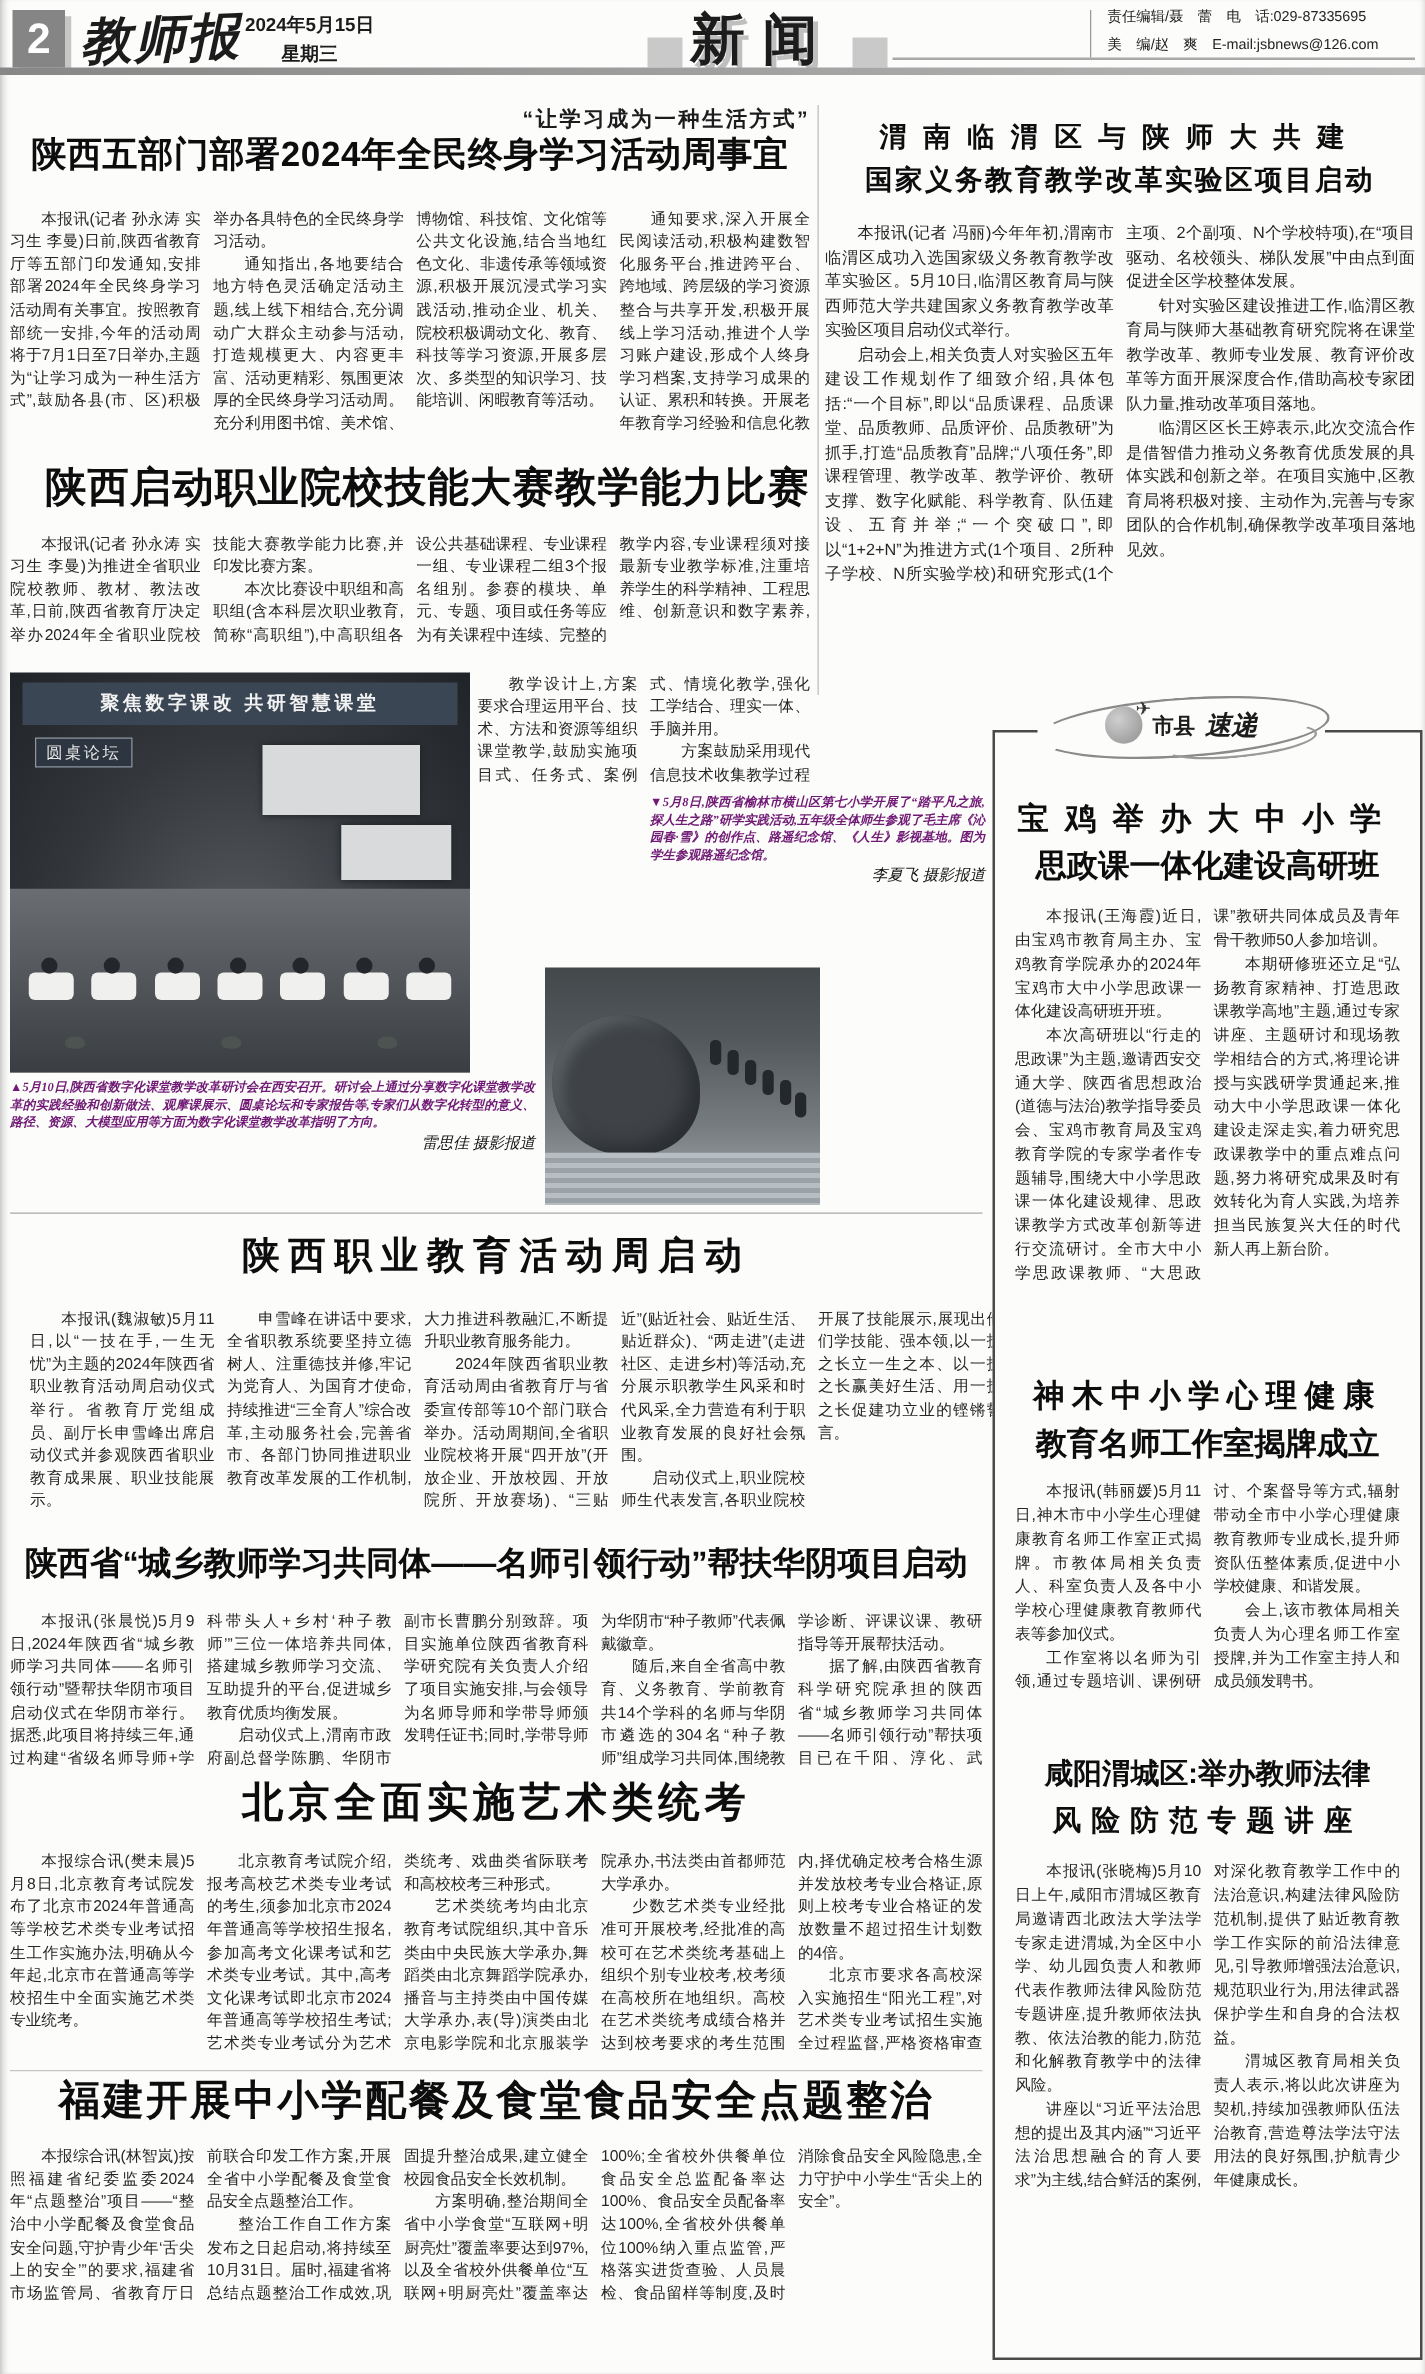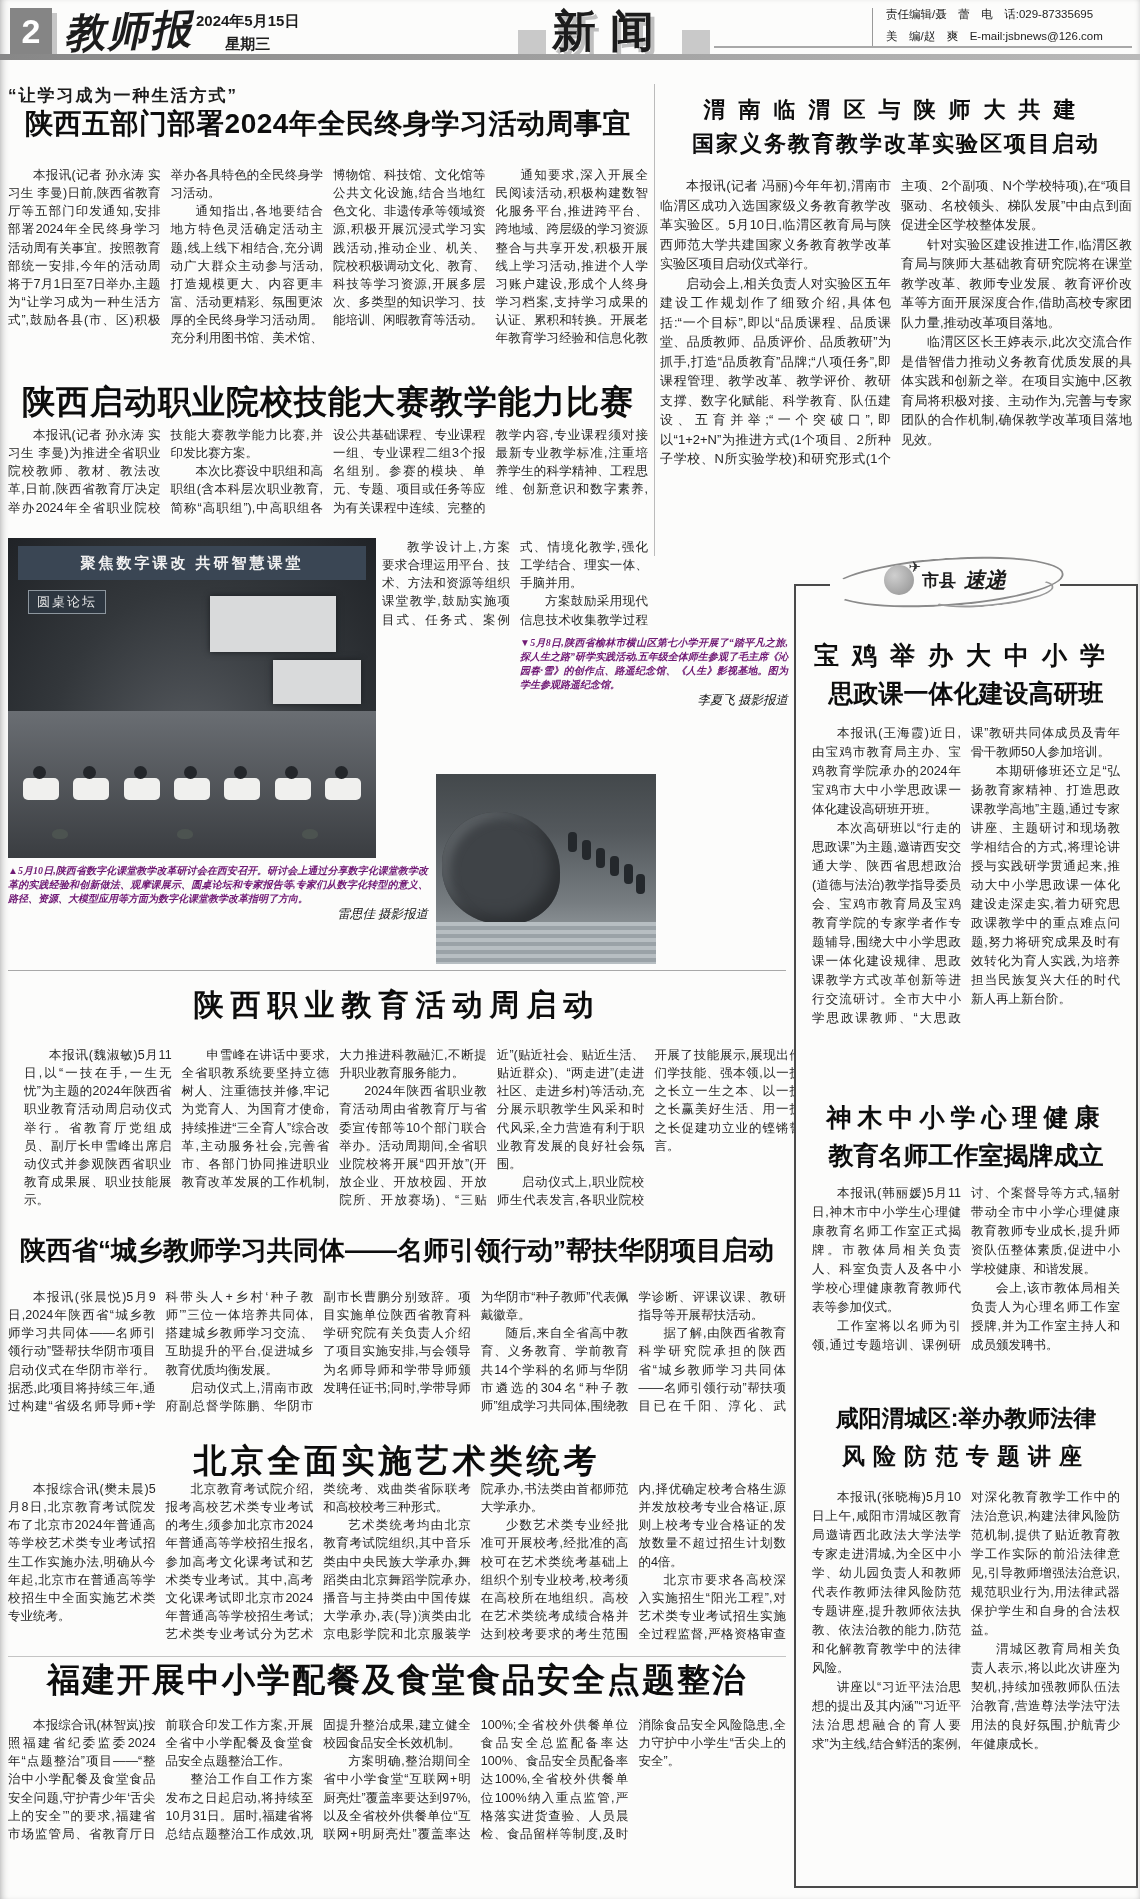--- a/index.html
+++ b/index.html
@@ -14,21 +14,21 @@
             letter-spacing:2px;transform:rotate(-2deg);}
   .dateblock{font-size:15px;font-weight:bold;text-align:center;line-height:1.5;}
   .section-title{font-family:"Liberation Serif",serif;font-weight:900;font-size:44px;letter-spacing:14px;
                  text-shadow:4px 4px 0 #bfbfbf;white-space:nowrap;}
   .stepblock{background:#c9c9c9;}
   .hdr-rule{height:6px;background:linear-gradient(to right,#878787,#b9b9b9);}
   .hdr-info{font-size:11.5px;line-height:1.9;color:#222;white-space:nowrap;}
   .vline{width:1px;background:#999;}
   .hline{height:1px;background:#a8a8a8;}
   
-  .kicker{font-size:17px;font-weight:bold;text-align:left;letter-spacing:2px;}
+  .kicker{font-size:17px;font-weight:bold;text-align:right;letter-spacing:2px;}
   .headline{font-weight:900;text-align:center;color:#0d0d0d;line-height:1.12;}
   .hl-a1{font-size:28px;letter-spacing:0.5px;}
   .hl-a2{font-size:33px;letter-spacing:1px;}
   .hl-mid{font-size:30px;letter-spacing:7px;}
   .hl-cx{font-size:26px;letter-spacing:0px;}
   .hl-bj{font-size:33px;letter-spacing:4px;}
   .hl-fj{font-size:33px;letter-spacing:2px;}
   .hl-side{font-size:22px;letter-spacing:2px;line-height:1.45;font-weight:800;}
   .ls-wide{letter-spacing:13px;}
   .hl-box{font-size:25px;line-height:1.4;font-weight:800;}
@@ -103,21 +103,21 @@
   <div class="abs kicker" style="left:8px;top:84px;width:640px;">“让学习成为一种生活方式”</div>
   <div class="abs headline hl-a1" style="left:8px;top:108px;width:640px;">陕西五部门部署2024年全民终身学习活动周事宜</div>
   <div class="abs art-body cols4" style="left:8px;top:166px;width:640px;height:198px;">
       <p>本报讯(记者 孙永涛 实习生 李曼)日前,陕西省教育厅等五部门印发通知,安排部署2024年全民终身学习活动周有关事宜。按照教育部统一安排,今年的活动周将于7月1日至7日举办,主题为“让学习成为一种生活方式”,鼓励各县(市、区)积极举办各具特色的全民终身学习活动。</p>
       <p>通知指出,各地要结合地方特色灵活确定活动主题,线上线下相结合,充分调动广大群众主动参与活动,打造规模更大、内容更丰富、活动更精彩、氛围更浓厚的全民终身学习活动周。充分利用图书馆、美术馆、博物馆、科技馆、文化馆等公共文化设施,结合当地红色文化、非遗传承等领域资源,积极开展沉浸式学习实践活动,推动企业、机关、院校积极调动文化、教育、科技等学习资源,开展多层次、多类型的知识学习、技能培训、闲暇教育等活动。</p>
       <p>通知要求,深入开展全民阅读活动,积极构建数智化服务平台,推进跨平台、跨地域、跨层级的学习资源整合与共享开发,积极开展线上学习活动,推进个人学习账户建设,形成个人终身学习档案,支持学习成果的认证、累积和转换。开展老年教育学习经验和信息化教学模式征集展示,探索线上线下相结合的办学模式,助力全民终身学习。</p>
     </div>
 
   <div class="abs vline" style="left:654px;top:84px;height:472px;background:#bbb;"></div>
 
-  <div class="abs headline hl-a2" style="left:8px;top:384px;width:640px;">陕西启动职业院校技能大赛教学能力比赛</div>
+  <div class="abs headline hl-a2" style="left:8px;top:372px;width:640px;text-align:right;">陕西启动职业院校技能大赛教学能力比赛</div>
   <div class="abs art-body cols4" style="left:8px;top:426px;width:640px;height:104px;">
       <p>本报讯(记者 孙永涛 实习生 李曼)为推进全省职业院校教师、教材、教法改革,日前,陕西省教育厅决定举办2024年全省职业院校技能大赛教学能力比赛,并印发比赛方案。</p>
       <p>本次比赛设中职组和高职组(含本科层次职业教育,简称“高职组”),中高职组各设公共基础课程、专业课程一组、专业课程二组3个报名组别。参赛的模块、单元、专题、项目或任务等应为有关课程中连续、完整的教学内容,专业课程须对接最新专业教学标准,注重培养学生的科学精神、工程思维、创新意识和数字素养,注重劳动精神、工匠精神、劳模精神培育。</p>
     </div>
   <div class="abs art-body cols2" style="left:382px;top:538px;width:266px;height:96px;">
       <p>教学设计上,方案要求合理运用平台、技术、方法和资源等组织课堂教学,鼓励实施项目式、任务式、案例式、情境化教学,强化工学结合、理实一体、手脑并用。</p>
       <p>方案鼓励采用现代信息技术收集教学过程真实数据,并根据反映出的问题适时调整教学策略。专业课程倡导引入典型生产案例;实习实训应落实《职业学校学生实习管理规定》、岗位实习标准、实训教学条件建设标准等,教师规范操作、有效示教。</p>
     </div>
 
   <div class="abs photo photo1" style="left:8px;top:538px;width:368px;height:320px;">
@@ -172,21 +172,21 @@
     </div>
 
   <div class="abs headline hl-cx" style="left:8px;top:1236px;width:778px;">陕西省“城乡教师学习共同体——名师引领行动”帮扶华阴项目启动</div>
   <div class="abs art-body cols5" style="left:8px;top:1288px;width:778px;height:128px;">
       <p>本报讯(张晨悦)5月9日,2024年陕西省“城乡教师学习共同体——名师引领行动”暨帮扶华阴市项目启动仪式在华阴市举行。据悉,此项目将持续三年,通过构建“省级名师导师+学科带头人+乡村‘种子教师’”三位一体培养共同体,搭建城乡教师学习交流、互助提升的平台,促进城乡教育优质均衡发展。</p>
       <p>启动仪式上,渭南市政府副总督学陈鹏、华阴市副市长曹鹏分别致辞。项目实施单位陕西省教育科学研究院有关负责人介绍了项目实施安排,与会领导为名师导师和学带导师颁发聘任证书;同时,学带导师为华阴市“种子教师”代表佩戴徽章。</p>
       <p>随后,来自全省高中教育、义务教育、学前教育共14个学科的名师与华阴市遴选的304名“种子教师”组成学习共同体,围绕教学诊断、评课议课、教研指导等开展帮扶活动。</p>
       <p>据了解,由陕西省教育科学研究院承担的陕西省“城乡教师学习共同体——名师引领行动”帮扶项目已在千阳、淳化、武功、周至等县区实施,目前已聘请省级名师导师438名、学带导师751名,共开展“种子教师”帮扶培养现场活动103次。“种子教师”中,已有19人成长为省级教学能手,51人成长为市级教学能手,225人成长为区县级教学能手。</p>
     </div>
 
-  <div class="abs headline hl-bj" style="left:8px;top:1424px;width:778px;margin-top:19px;">北京全面实施艺术类统考</div>
+  <div class="abs headline hl-bj" style="left:8px;top:1424px;width:778px;">北京全面实施艺术类统考</div>
   <div class="abs art-body cols5" style="left:8px;top:1480px;width:778px;height:172px;">
       <p>本报综合讯(樊未晨)5月8日,北京教育考试院发布了北京市2024年普通高等学校艺术类专业考试招生工作实施办法,明确从今年起,北京市在普通高等学校招生中全面实施艺术类专业统考。</p>
       <p>北京教育考试院介绍,报考高校艺术类专业考试的考生,须参加北京市2024年普通高等学校招生报名,参加高考文化课考试和艺术类专业考试。其中,高考文化课考试即北京市2024年普通高等学校招生考试;艺术类专业考试分为艺术类统考、戏曲类省际联考和高校校考三种形式。</p>
       <p>艺术类统考均由北京教育考试院组织,其中音乐类由中央民族大学承办,舞蹈类由北京舞蹈学院承办,播音与主持类由中国传媒大学承办,表(导)演类由北京电影学院和北京服装学院承办,书法类由首都师范大学承办。</p>
       <p>少数艺术类专业经批准可开展校考,经批准的高校可在艺术类统考基础上组织个别专业校考,校考须在高校所在地组织。高校在艺术类统考成绩合格并达到校考要求的考生范围内,择优确定校考合格生源并发放校考专业合格证,原则上校考专业合格证的发放数量不超过招生计划数的4倍。</p>
       <p>北京市要求各高校深入实施招生“阳光工程”,对艺术类专业考试招生实施全过程监督,严格资格审查和专业复查,专业复查不合格的,依规妥善处理。(原载《中国青年报》)</p>
     </div>
 
   <div class="abs hline" style="left:8px;top:1656px;width:778px;background:#c4c4c4;"></div>
 

